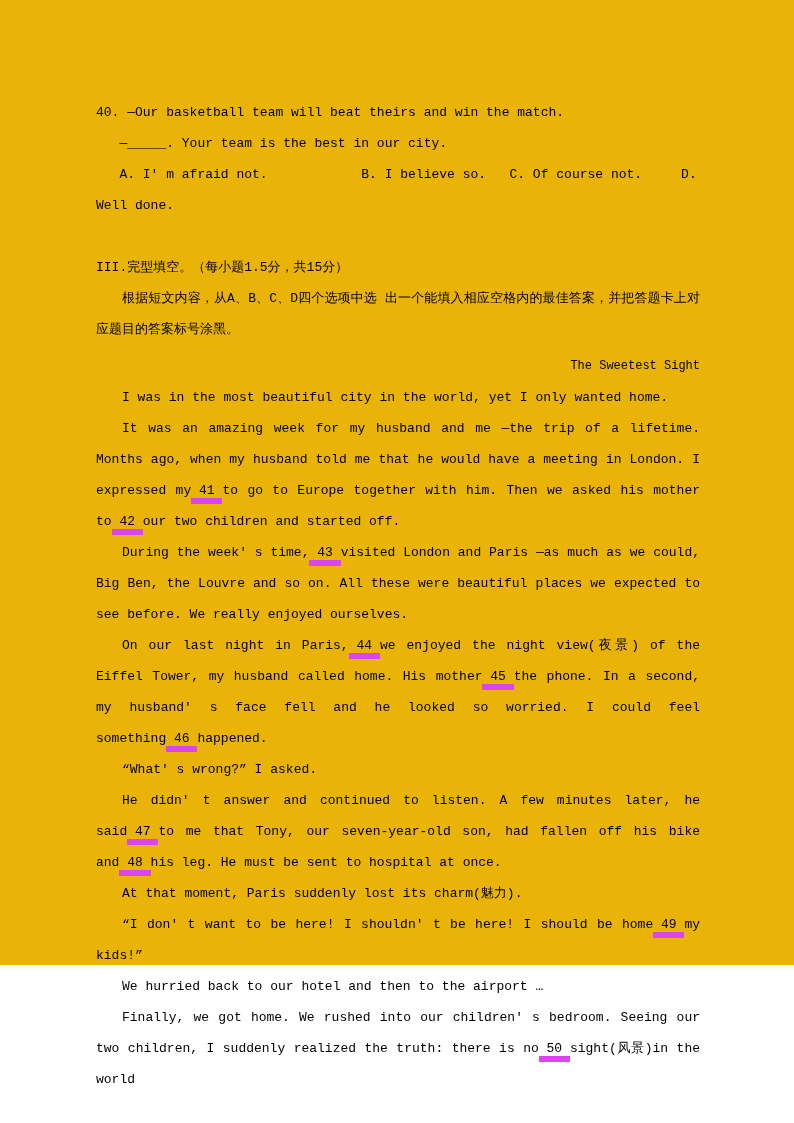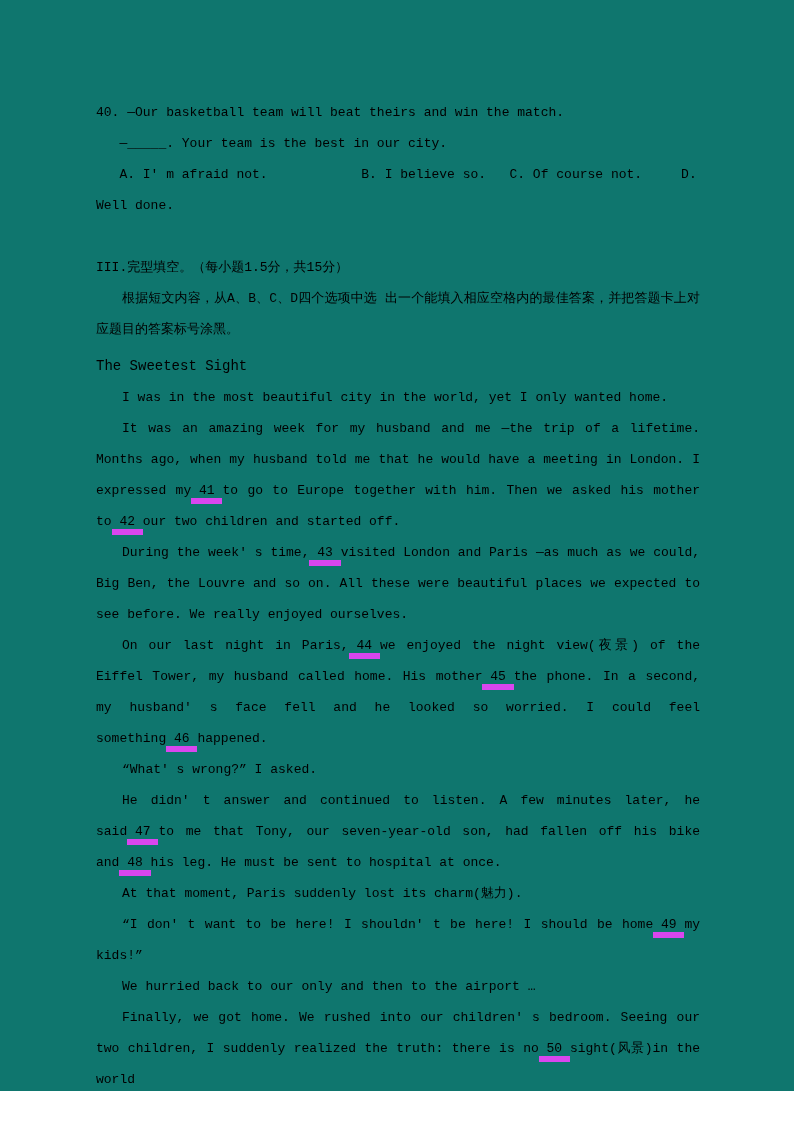--- a/index.html
+++ b/index.html
@@ -8,44 +8,44 @@
     width: 794px;
     height: 1123px;
     overflow: hidden;
     color: #000000;
     font-family: "Liberation Mono", "DejaVu Sans Mono", monospace;
     font-size: 13px;
     line-height: 31px;
   }
   .page {
     width: 794px;
-    height: 1091px;
+    height: 965px;
     padding: 97px 94px 0 96px;
-    background: #0f766e;
+    background: #eab308;
   }
   .line {
     white-space: pre;
     line-height: 31px;
     text-align: left;
   }
   .sec-heading {
     font-size: 13px;
     font-weight: normal;
     margin-top: 31px;
     line-height: 31px;
   }
   .instructions {
     text-indent: 2em;
     text-align: justify;
     line-height: 31px;
   }
   .passage-title {
-    font-size: 14px;
+    font-size: 12px;
     font-weight: normal;
-    text-align: left;
+    text-align: right;
     line-height: 31px;
     margin-top: 6px;
   }
   .para {
     text-indent: 2em;
     text-align: justify;
     line-height: 31px;
   }
   .blank {
     border-bottom: 6px solid #d946ef;
@@ -70,17 +70,17 @@
     <p class="instructions">根据短文内容，从A、B、C、D四个选项中选 出一个能填入相应空格内的最佳答案，并把答题卡上对应题目的答案标号涂黑。</p>
     <h3 class="passage-title">The Sweetest Sight</h3>
     <p class="para">I was in the most beautiful city in the world, yet I only wanted home.</p>
     <p class="para">It was an amazing week for my husband and me ―the trip of a lifetime. Months ago, when my husband told me that he would have a meeting in London. I expressed my<span class="blank">41</span>to go to Europe together with him. Then we asked his mother to<span class="blank">42</span>our two children and started off.</p>
     <p class="para">During the week' s time,<span class="blank">43</span>visited London and Paris ―as much as we could, Big Ben, the Louvre and so on. All these were beautiful places we expected to see before. We really enjoyed ourselves.</p>
     <p class="para">On our last night in Paris,<span class="blank">44</span>we enjoyed the night view(夜景) of the Eiffel Tower, my husband called home. His mother<span class="blank">45</span>the phone. In a second, my husband' s face fell and he looked so worried. I could feel something<span class="blank">46</span>happened.</p>
     <p class="para">“What' s wrong?”  I asked.</p>
     <p class="para">He didn' t answer and continued to listen. A few minutes later, he said<span class="blank">47</span>to me that Tony, our seven-year-old son, had fallen off his bike and<span class="blank">48</span>his leg. He must be sent to hospital at once.</p>
     <p class="para">At that moment, Paris suddenly lost its charm(魅力).</p>
     <p class="para">“I don' t want to be here! I shouldn' t be here! I should be home<span class="blank">49</span>my kids!”</p>
-    <p class="para">We hurried back to our only and then to the airport …</p>
+    <p class="para">We hurried back to our hotel and then to the airport …</p>
     <p class="para">Finally, we got home. We rushed into our children' s bedroom. Seeing our two children, I suddenly realized the truth: there is no<span class="blank">50</span>sight(风景)in the world</p>
   </section>
 
 </div>
 
 </body></html>

